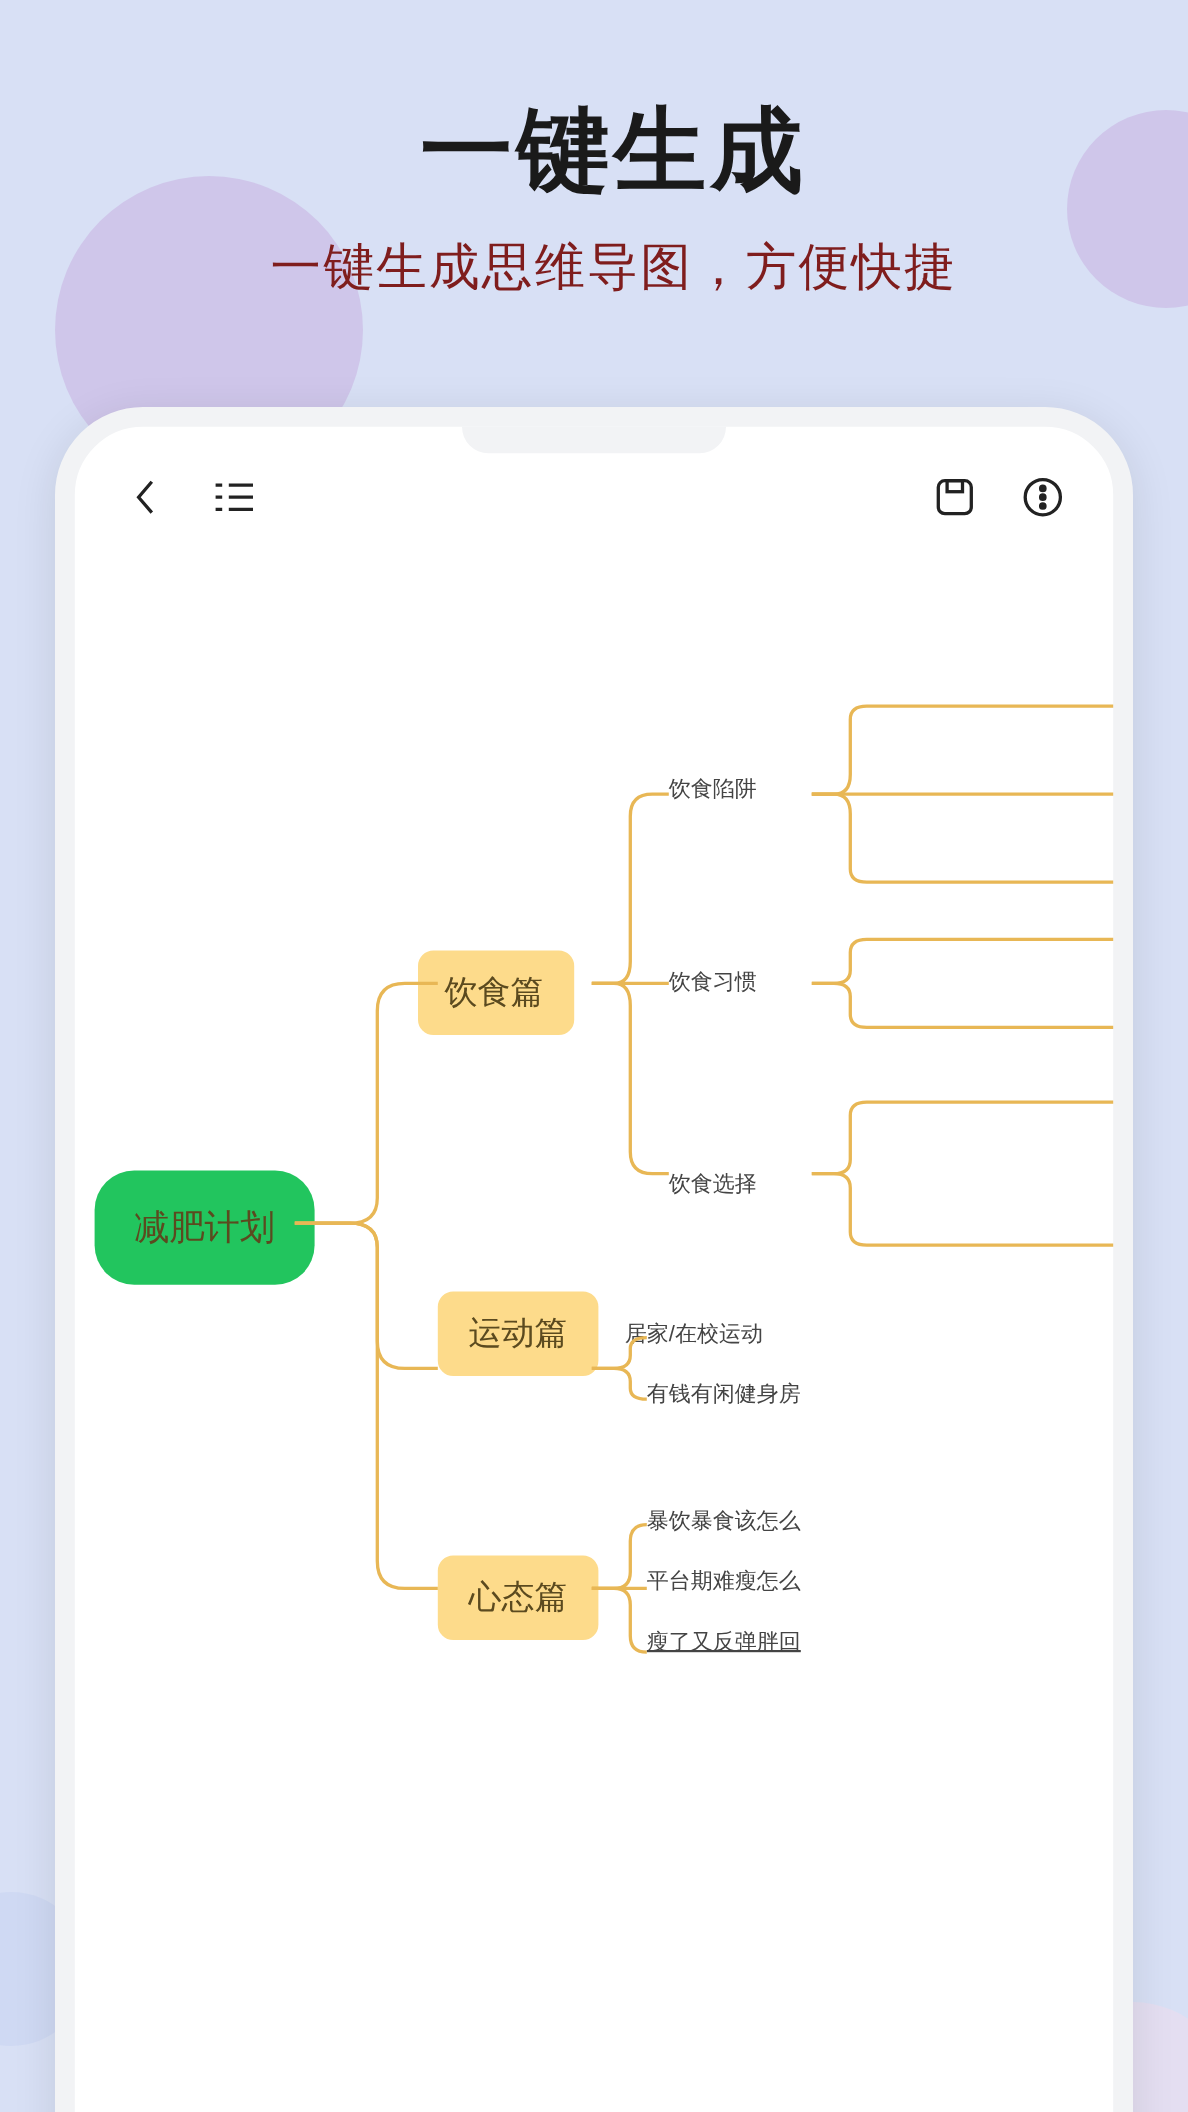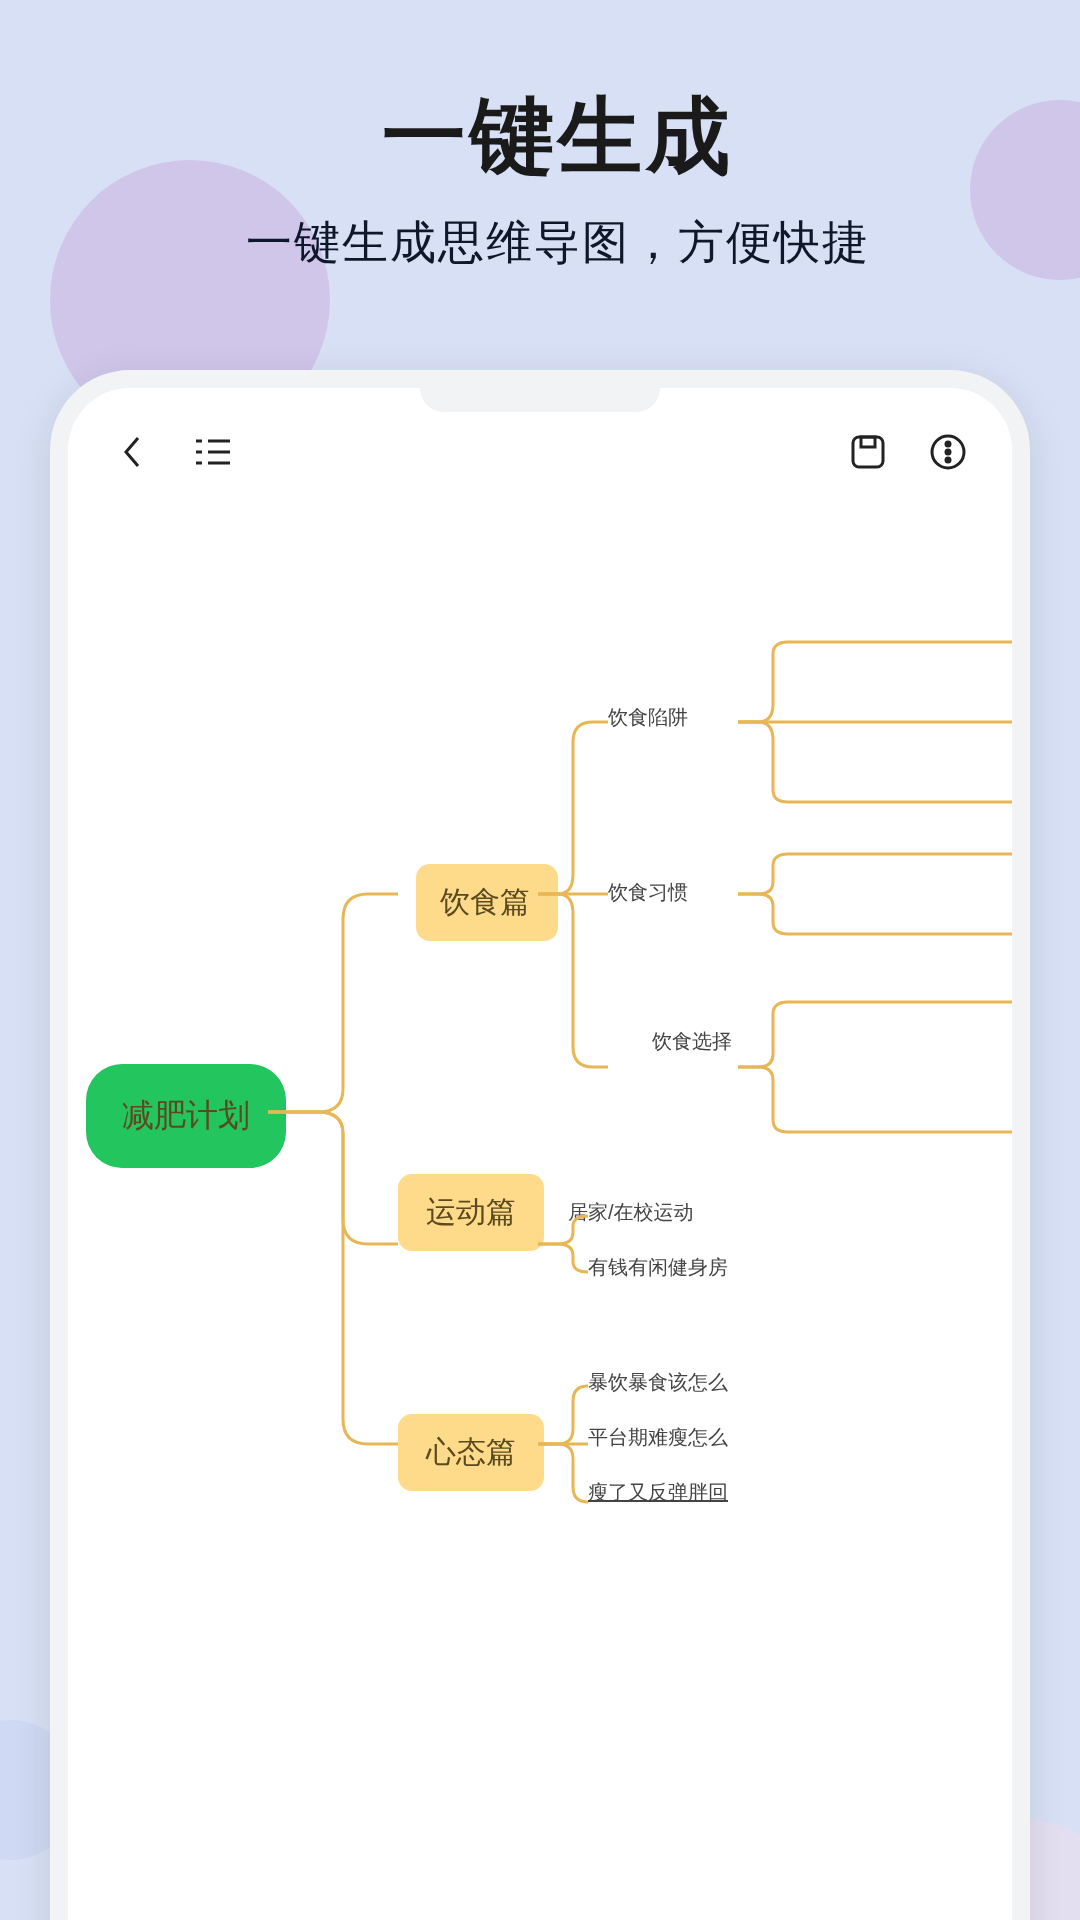--- a/index.html
+++ b/index.html
@@ -11,21 +11,21 @@
   position: relative;
   overflow: hidden;
 }
 .bg-circle-1 { position: absolute; width: 280px; height: 280px; border-radius: 50%; background: #CFC6EA; top: 160px; left: 50px; }
 .bg-circle-2 { position: absolute; width: 180px; height: 180px; border-radius: 50%; background: #CFC6EA; top: 100px; right: -70px; }
 .bg-circle-3 { position: absolute; width: 180px; height: 180px; border-radius: 50%; background: #E4DEF1; bottom: -80px; right: -40px; }
 .bg-circle-4 { position: absolute; width: 140px; height: 140px; border-radius: 50%; background: #CFD9F3; bottom: 60px; left: -60px; }
 
 .hero { position: absolute; width: 100%; text-align: center; top: 80px; padding-left: 36px; }
 .hero-title { font-size: 84px; font-weight: 900; color: #1a1a1a; letter-spacing: 4px; }
-.hero-sub { font-size: 46px; color: #0f172a; margin-top: 18px; letter-spacing: 2px; }
+.hero-sub { font-size: 46px; color: #7f1d1d; margin-top: 18px; letter-spacing: 2px; }
 
 .phone {
   position: absolute;
   top: 370px;
   left: 50px;
   width: 980px;
   height: 1600px;
   background: #fff;
   border: 18px solid #F2F3F5;
   border-radius: 80px 80px 0 0;
@@ -121,26 +121,26 @@
       </div>
     </div>
   </div>
 
   <div class="canvas">
 
     <div class="node node-root" style="top:570px; left:18px;">
       <span>减肥计划</span>
     </div>
 
-    <div class="node node-branch" style="top:370px; left:348px;padding-left:24px;">
+    <div class="node node-branch" style="top:370px; left:312px;padding-left:24px;">
       <span>饮食篇</span>
     </div>
     <div class="node node-leaf" style="top:210px; left:540px;">饮食陷阱</div>
     <div class="node node-leaf" style="top:385px; left:540px;">饮食习惯</div>
-    <div class="node node-leaf" style="top:534px; left:540px;margin-left:44px;">饮食选择</div>
+    <div class="node node-leaf" style="top:569px; left:540px;">饮食选择</div>
 
     <div class="node node-branch" style="top:680px; left:330px;">
       <span>运动篇</span>
     </div>
     <div class="node node-leaf" style="top:705px; left:500px;">居家/在校运动</div>
     <div class="node node-leaf" style="top:760px; left:520px;">有钱有闲健身房</div>
 
     <div class="node node-branch" style="top:920px; left:330px;">
       <span>心态篇</span>
     </div>

